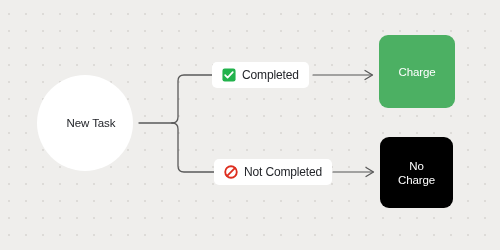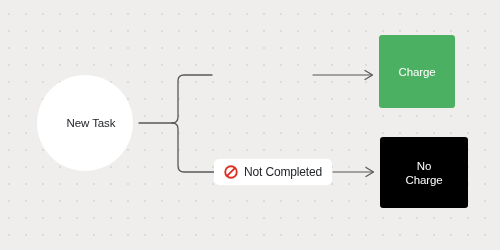--- a/index.html
+++ b/index.html
@@ -86,21 +86,21 @@
   .emoji-icon {
     width: 14px;
     height: 14px;
     flex: 0 0 14px;
     display: block;
   }
 
   
   .outcome {
     position: absolute;
-    border-radius: 3px;
+    border-radius: 9px;
     display: flex;
     align-items: center;
     justify-content: center;
     text-align: center;
   }
   .outcome .outcome-label {
     font-size: 11.5px;
     line-height: 14px;
     color: #ffffff;
     letter-spacing: -0.1px;
@@ -109,21 +109,21 @@
   #outcome-charge {
     left: 379px;
     top: 35px;
     width: 76px;
     height: 73px;
     background: #4cb063;
   }
   #outcome-no-charge {
     left: 380px;
     top: 137px;
-    width: 88px;
+    width: 73px;
     height: 71px;
     background: #000000;
   }
 </style>
 </head>
 <body>
 
 <div id="canvas">
 
   <svg id="wires" viewBox="0 0 500 250" width="500" height="250">
@@ -145,20 +145,27 @@
     <g fill="none" stroke="#555555" stroke-width="1.2" stroke-linecap="round" stroke-linejoin="round">
       <path d="M 333 172 L 373 172"></path>
       <path d="M 366 167.5 L 373.5 172 L 366 176.5"></path>
     </g>
   </svg>
 
   <div class="node-circle">
     <span class="label">New Task</span>
   </div>
 
+  <div class="pill" id="pill-completed">
+    <svg class="emoji-icon" viewBox="0 0 16 16">
+      <rect x="0.5" y="0.5" width="15" height="15" rx="2.6" fill="#22b24c"></rect>
+      <path d="M 3.6 8.2 L 6.4 11 L 12.3 4.8" fill="none" stroke="#ffffff" stroke-width="2" stroke-linecap="round" stroke-linejoin="round"></path>
+    </svg>
+    <span class="pill-label">Completed</span>
+  </div>
 
   <div class="pill" id="pill-not-completed">
     <svg class="emoji-icon" viewBox="0 0 16 16">
       <circle cx="8" cy="8" r="6.6" fill="none" stroke="#dd2e1f" stroke-width="2.1"></circle>
       <path d="M 3.6 12.4 L 12.4 3.6" stroke="#dd2e1f" stroke-width="2.1" stroke-linecap="round"></path>
     </svg>
     <span class="pill-label">Not Completed</span>
   </div>
 
   <div class="outcome" id="outcome-charge">

